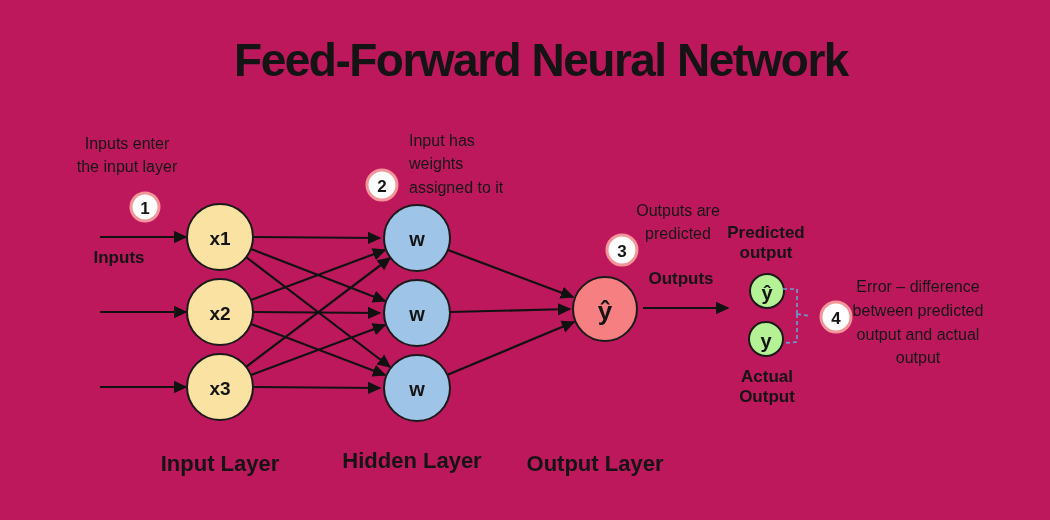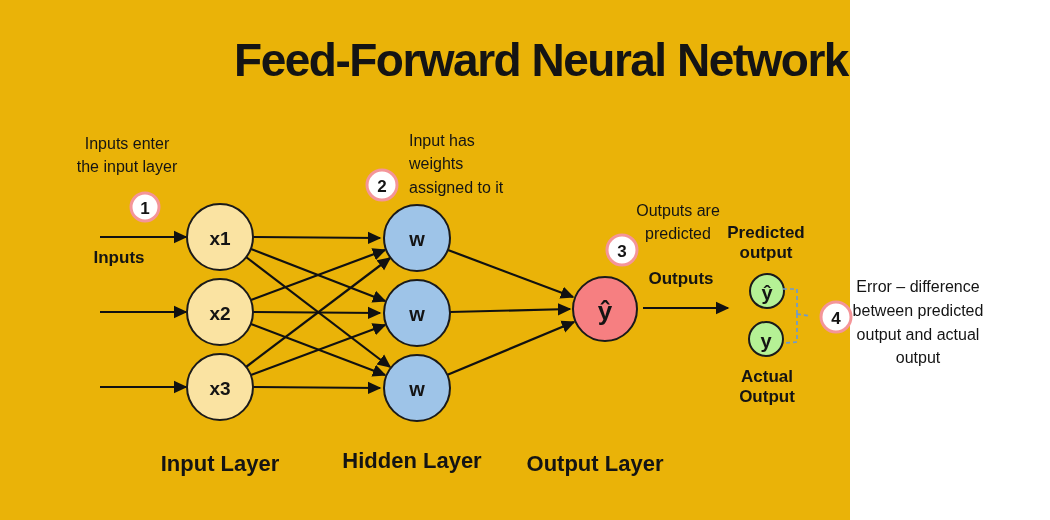--- a/index.html
+++ b/index.html
@@ -1,17 +1,17 @@
 <!DOCTYPE html>
 <html><head>
 <meta charset="utf-8">
 <style>
   html, body { margin: 0; padding: 0; background: #ffffff; }
   .wrap {
-    width: 850px; height: 520px; position: relative; background: #eab308;
+    width: 1050px; height: 520px; position: relative; background: #be185d;
     font-family: "Liberation Sans", sans-serif;
   }
   svg { display: block; }
   svg text {
     font-family: "Liberation Sans", sans-serif;
     fill: #141414;
   }
   .title   { font-size: 46px; font-weight: 700; letter-spacing: -1.5px; }
   .hand    { font-size: 16px; font-weight: 400; }
   .lbl     { font-size: 17px; font-weight: 700; }

